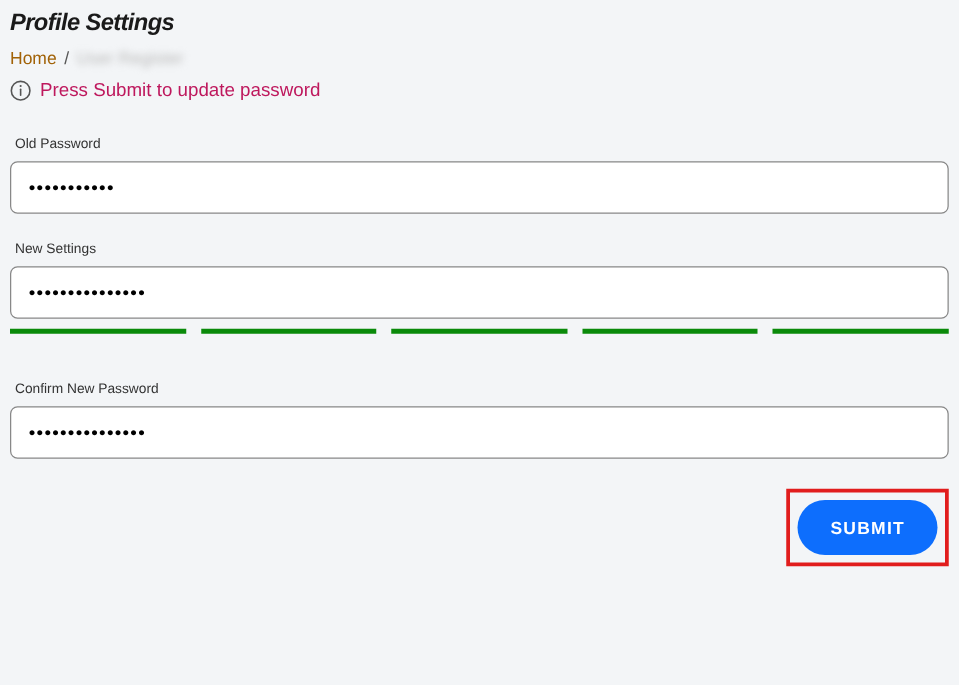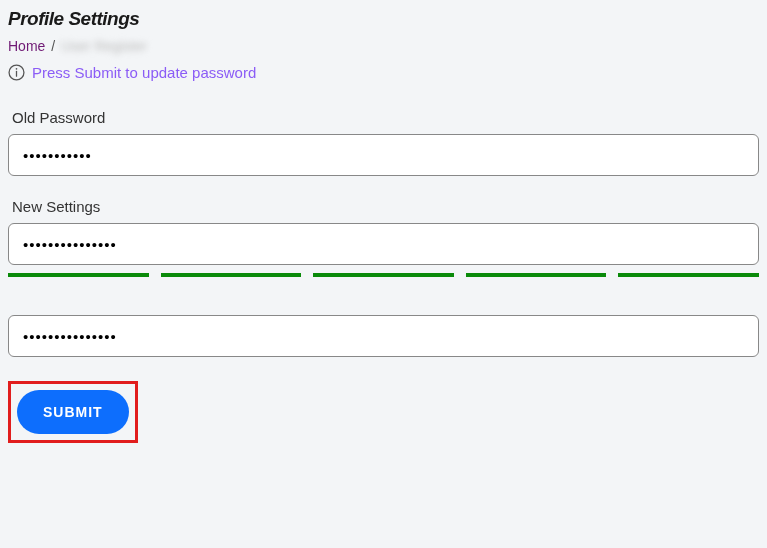--- a/index.html
+++ b/index.html
@@ -24,52 +24,52 @@
     }
     .breadcrumb {
       font-size: 14px;
       color: #333;
       margin-bottom: 10px;
       display: flex;
       align-items: center;
       gap: 6px;
     }
     .breadcrumb-home {
-      color: #701a75;
+      color: #a16207;
     }
     .breadcrumb-sep {
       color: #555;
     }
     .breadcrumb-current {
       color: #bbb;
       filter: blur(3px);
       user-select: none;
     }
     .info-row {
       display: flex;
       align-items: flex-start;
       gap: 7px;
       font-size: 15px;
-      color: #8b5cf6;
+      color: #be185d;
       margin-bottom: 28px;
     }
     .info-icon-wrap {
       width: 17px;
       height: 17px;
       flex: none;
     }
     .info-icon-wrap svg {
       display: block;
     }
     .form-group {
       margin-bottom: 22px;
     }
     .form-label {
       display: block;
-      font-size: 15px;
+      font-size: 11px;
       color: #333;
       margin-bottom: 8px;
       padding-left: 4px;
     }
     .text-input {
       width: 100%;
       height: 42px;
       border: 1px solid #888;
       border-radius: 6px;
       background: #fff;
@@ -87,21 +87,21 @@
     .strength-bar {
       flex: 1;
       height: 4px;
       background: #0a8a0a;
     }
     .confirm-group {
       margin-top: 38px;
     }
     .button-row {
       display: flex;
-      justify-content: flex-start;
+      justify-content: flex-end;
       margin-top: 24px;
     }
     .highlight-box {
       border: 3px solid #e11d1d;
       padding: 6px;
       display: inline-block;
     }
     .submit-btn {
       background: #0d6efd;
       color: #fff;
@@ -147,20 +147,21 @@
   <div class="strength-bars">
     <div class="strength-bar"></div>
     <div class="strength-bar"></div>
     <div class="strength-bar"></div>
     <div class="strength-bar"></div>
     <div class="strength-bar"></div>
   </div>
 </div>
 
 <div class="form-group confirm-group">
+  <label class="form-label">Confirm New Password</label>
   <input type="text" class="text-input" value="•••••••••••••••" style="">
 </div>
 
 <div class="button-row">
   <div class="highlight-box">
     <button class="submit-btn">SUBMIT</button>
   </div>
 </div>
 
 </body></html>

